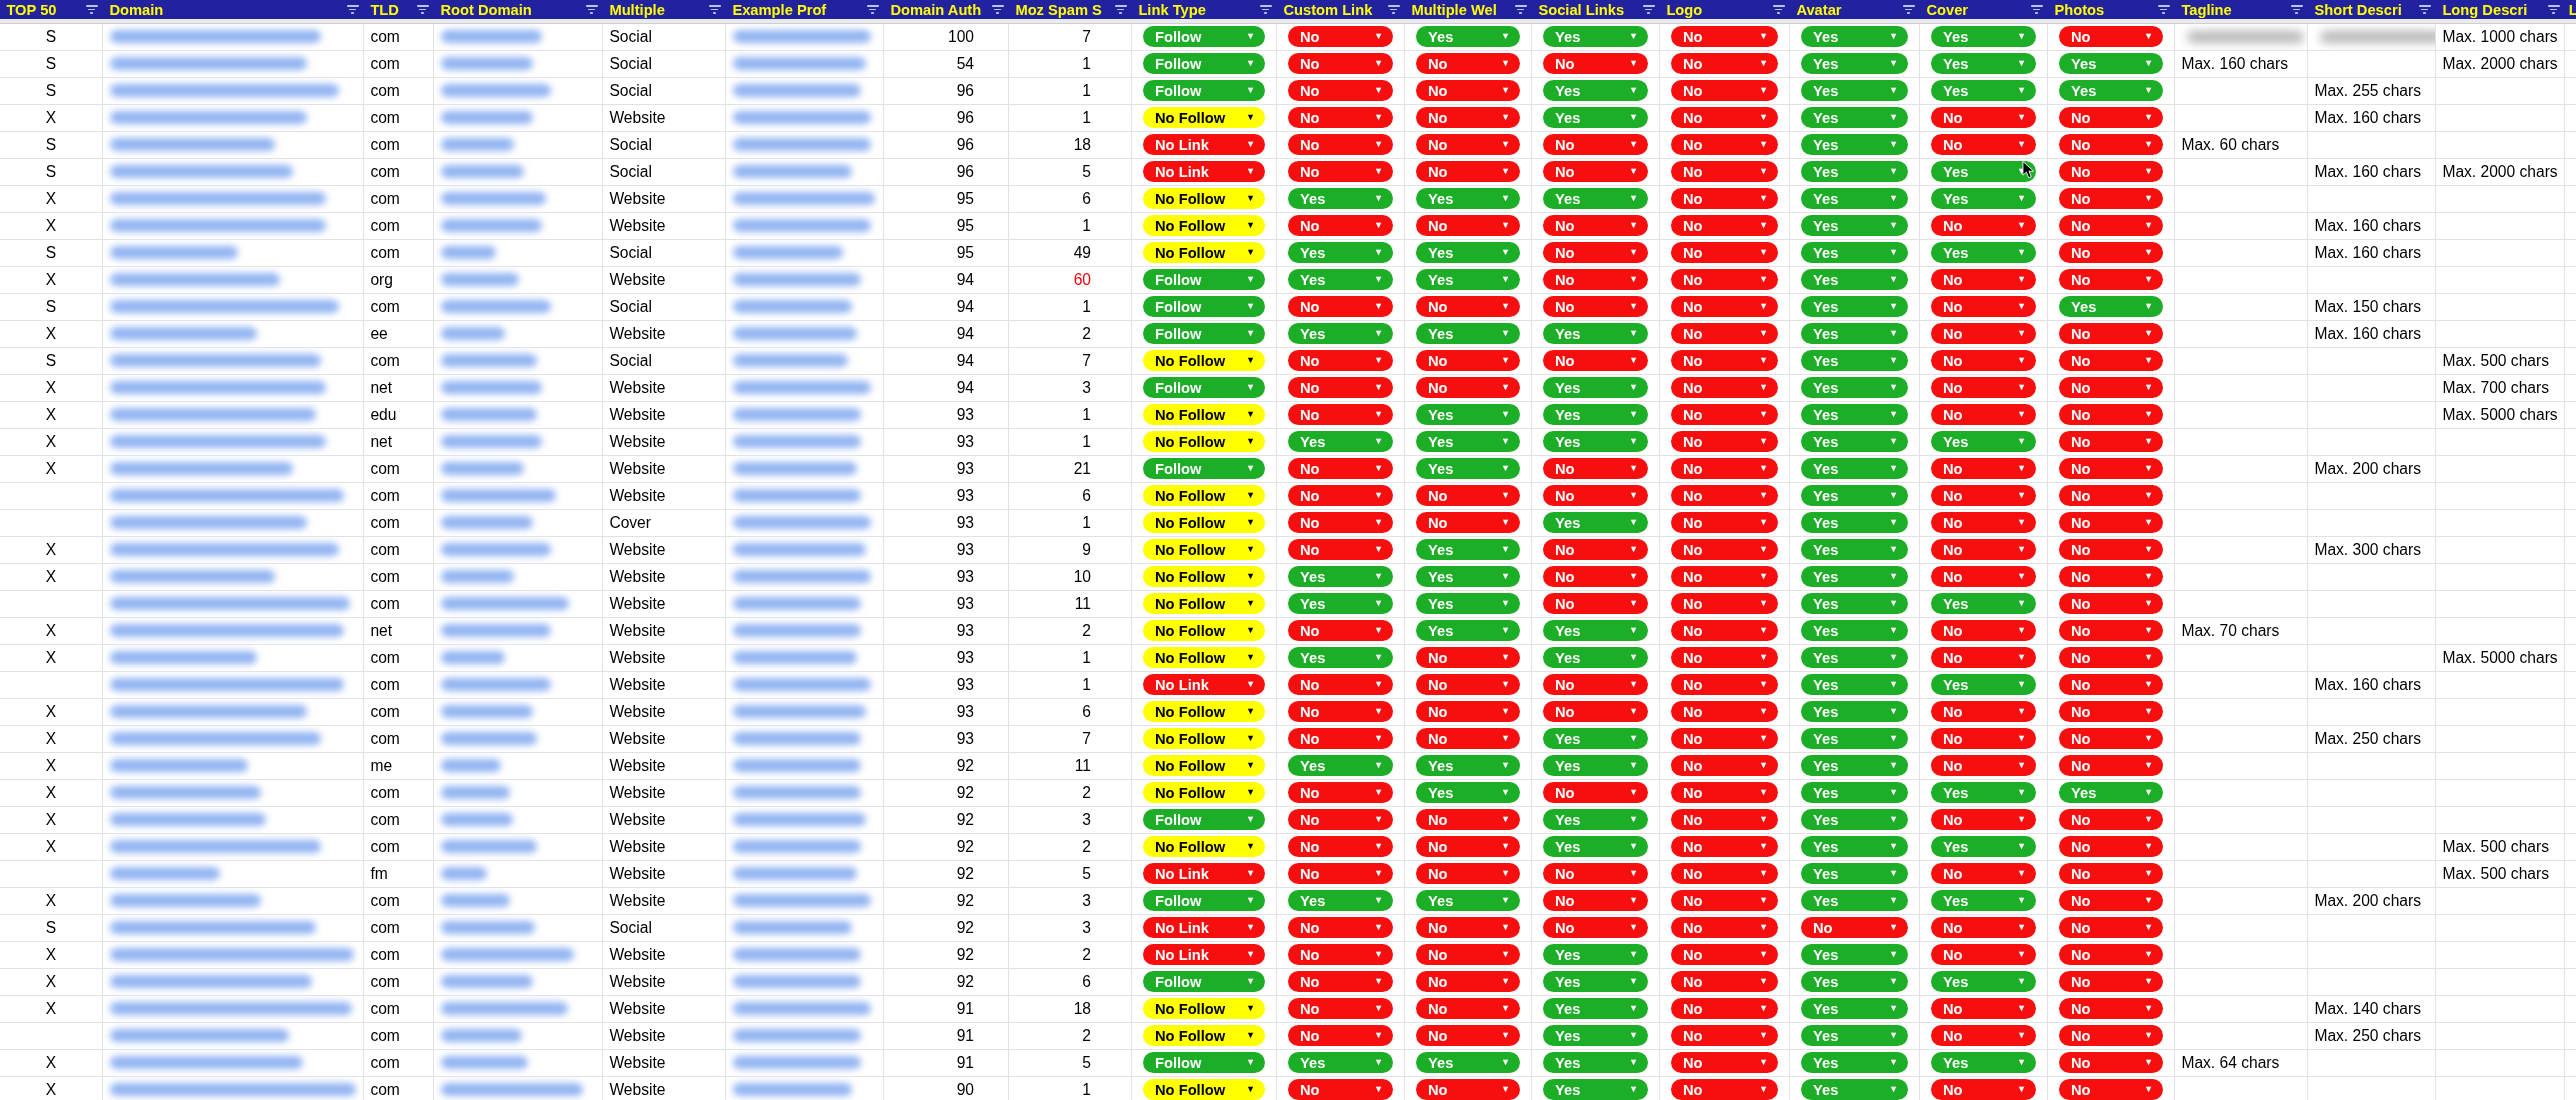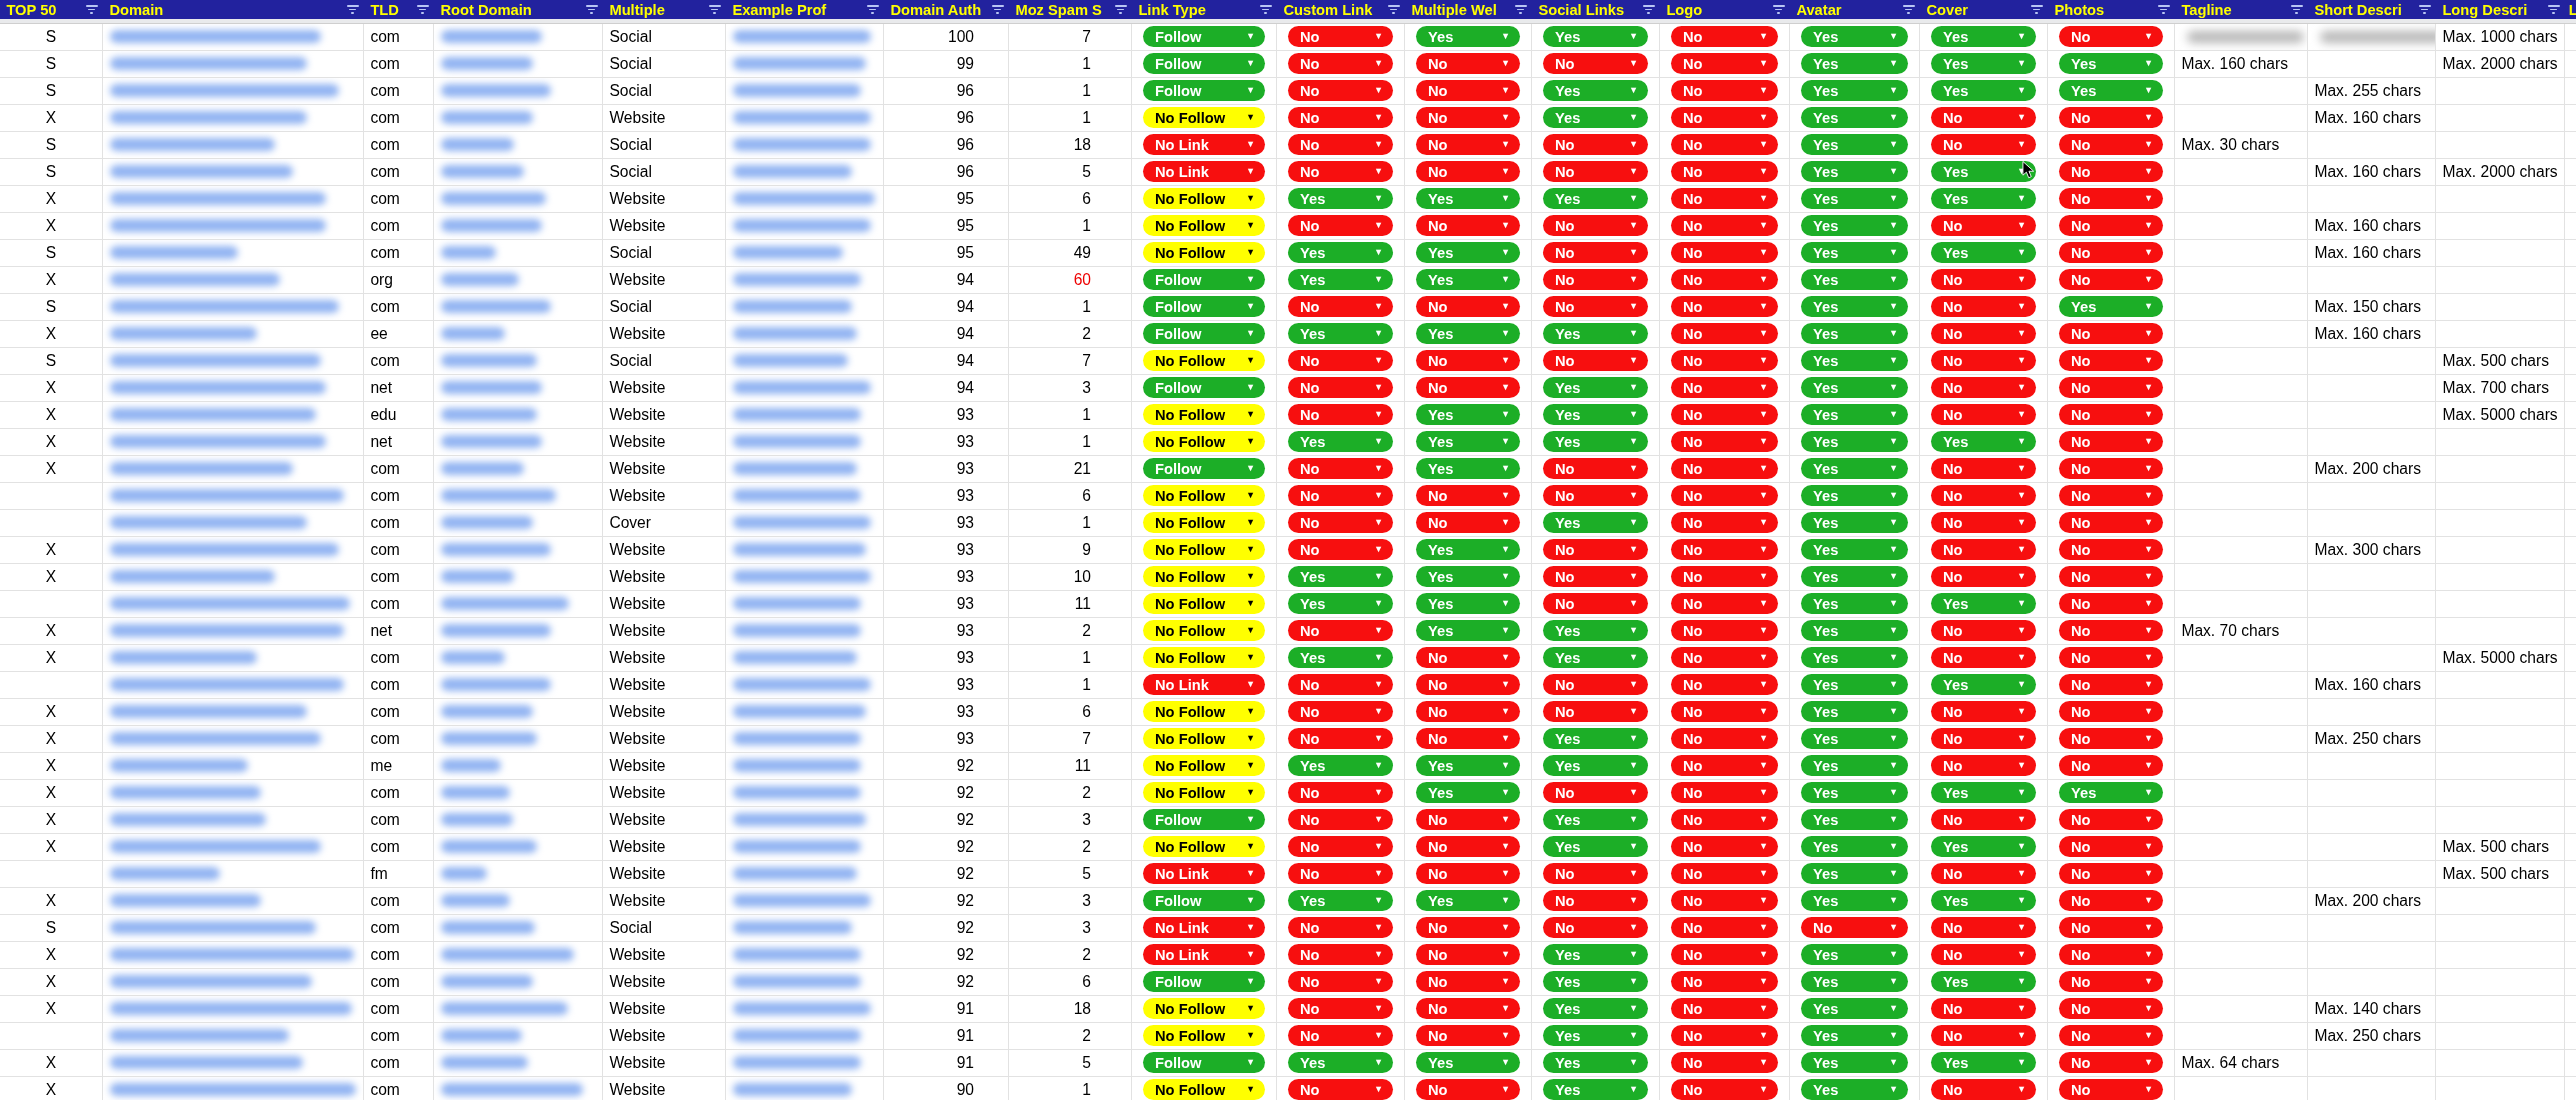--- a/index.html
+++ b/index.html
@@ -277,21 +277,21 @@
           <div class="blurbar" style="width: 197px;"></div>
         </div>
         <div class="cell c-text" style="width: 70px;">com</div>
         <div class="cell" style="width: 169px;">
           <div class="blurbar" style="width: 92px;"></div>
         </div>
         <div class="cell c-text" style="width: 123px;">Social</div>
         <div class="cell" style="width: 158px;">
           <div class="blurbar" style="width: 133px;"></div>
         </div>
-        <div class="cell c-num" style="width: 125px;">99</div>
+        <div class="cell c-num" style="width: 125px;">54</div>
         <div class="cell c-num spam" style="width: 123px;">1</div>
         <div class="cell pillcell" style="width: 145px;">
           <div class="pill pill-green">
             <span>Follow</span>
             <span class="tri">▼</span>
           </div>
         </div>
         <div class="cell pillcell" style="width: 128px;">
           <div class="pill pill-red">
             <span>No</span>
@@ -531,21 +531,21 @@
             <span>No</span>
             <span class="tri">▼</span>
           </div>
         </div>
         <div class="cell pillcell" style="width: 127px;">
           <div class="pill pill-red">
             <span>No</span>
             <span class="tri">▼</span>
           </div>
         </div>
-        <div class="cell c-text" style="width: 133px;">Max. 30 chars</div>
+        <div class="cell c-text" style="width: 133px;">Max. 60 chars</div>
         <div class="cell c-text" style="width: 128px;"></div>
         <div class="cell c-text" style="width: 129px;"></div>
         <div class="cell c-edge" style="width: 11px;"></div>
       </div>
       <div class="row">
         <div class="cell c-center" style="width: 103px;">S</div>
         <div class="cell" style="width: 261px;">
           <div class="blurbar" style="width: 183px;"></div>
         </div>
         <div class="cell c-text" style="width: 70px;">com</div>

